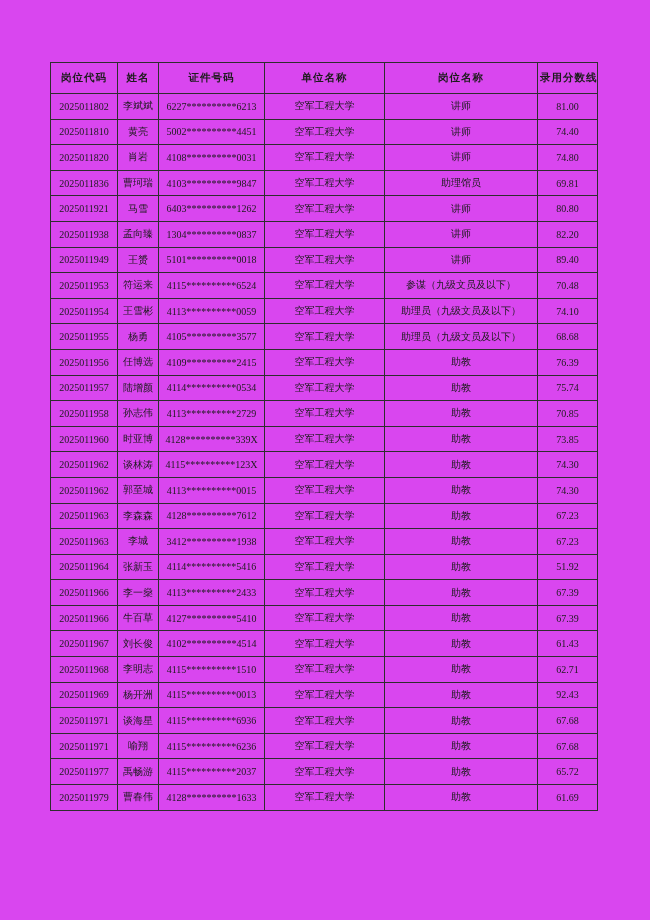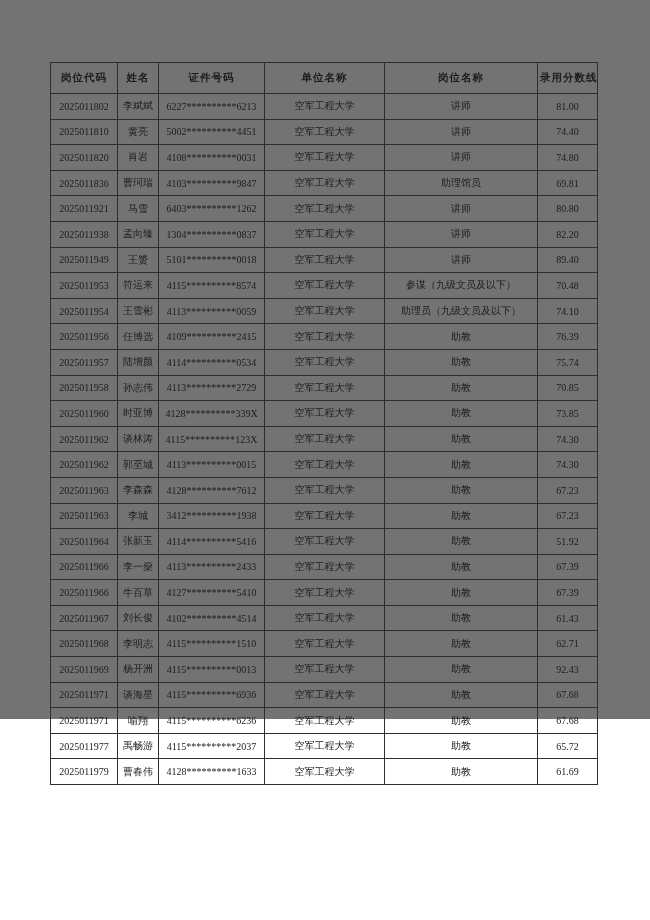--- a/index.html
+++ b/index.html
@@ -5,21 +5,21 @@
   html,body{margin:0;padding:0;}
   body{
     width:650px;height:920px;
     background:#ffffff;
     font-family:"Liberation Serif","DejaVu Serif",serif;
     color:#1c1c1c;
     position:relative;
     overflow:hidden;
   }
   .page{
-    position:absolute;left:0;top:0;width:650px;height:719px;background:#737373;
+    position:absolute;left:0;top:0;width:650px;height:920px;background:#d946ef;
   }
   table.score-table{
     position:absolute;
     left:50px;top:62px;
     width:547px;
     border-collapse:collapse;
     table-layout:fixed;
   }
   .score-table th,.score-table td{
     border:1px solid #2e2e2e;
@@ -123,32 +123,40 @@
           <td>2025011949</td>
           <td>王赟</td>
           <td>5101**********0018</td>
           <td>空军工程大学</td>
           <td>讲师</td>
           <td>89.40</td>
         </tr>
         <tr>
           <td>2025011953</td>
           <td>符运来</td>
-          <td>4115**********8574</td>
+          <td>4115**********6524</td>
           <td>空军工程大学</td>
           <td>参谋（九级文员及以下）</td>
           <td>70.48</td>
         </tr>
         <tr>
           <td>2025011954</td>
           <td>王雪彬</td>
           <td>4113**********0059</td>
           <td>空军工程大学</td>
           <td>助理员（九级文员及以下）</td>
           <td>74.10</td>
+        </tr>
+        <tr>
+          <td>2025011955</td>
+          <td>杨勇</td>
+          <td>4105**********3577</td>
+          <td>空军工程大学</td>
+          <td>助理员（九级文员及以下）</td>
+          <td>68.68</td>
         </tr>
         <tr>
           <td>2025011956</td>
           <td>任博选</td>
           <td>4109**********2415</td>
           <td>空军工程大学</td>
           <td>助教</td>
           <td>76.39</td>
         </tr>
         <tr>

